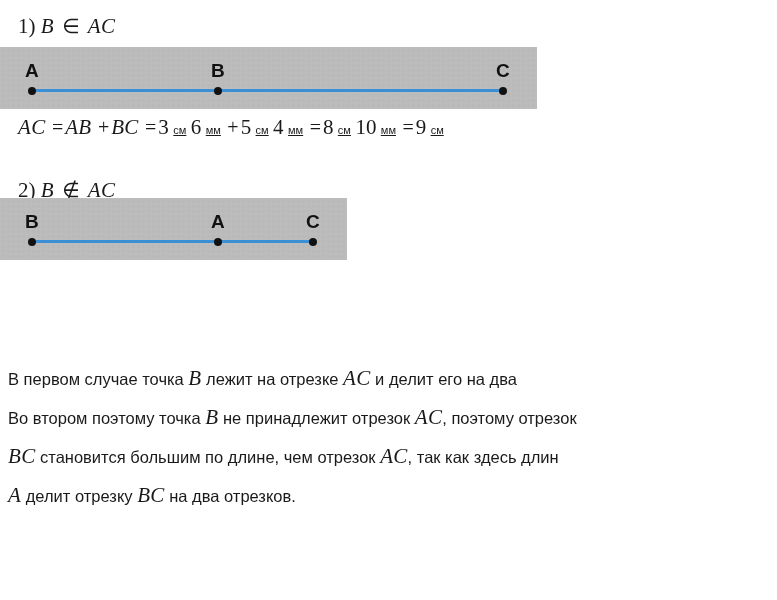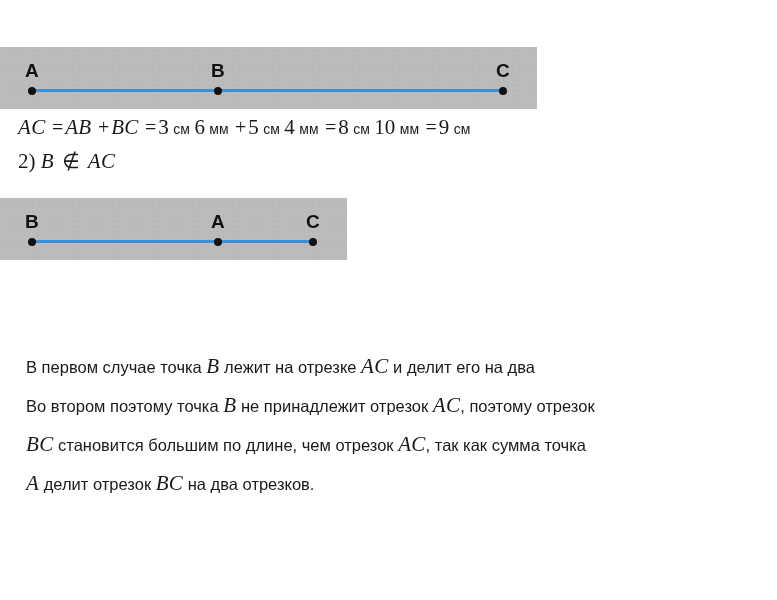--- a/index.html
+++ b/index.html
@@ -35,22 +35,23 @@
     font-size: 21px;
   }
   .op {
     font-family: "Liberation Serif", serif;
     font-style: normal;
     font-size: 20px;
     padding: 0 2px;
   }
   .unit {
     font-family: "Liberation Sans", sans-serif;
-    font-size: 14px;
+    font-size: 11px;
     font-style: normal;
+    text-decoration: underline;
   }
 
   
   .item-head {
     position: absolute;
     left: 18px;
     white-space: nowrap;
     font-family: "Liberation Serif", serif;
     font-size: 21px;
   }
@@ -122,50 +123,57 @@
   
   .equation {
     position: absolute;
     left: 18px;
     white-space: nowrap;
   }
 
   
   .para {
     position: absolute;
-    left: 26px;
+    left: 8px;
     width: 744px;
     font-size: 16.5px;
     line-height: 38px;
     color: #1a1a1a;
+    margin-top: 12px;
   }
   .para .line {
     white-space: nowrap;
   }
 </style>
 </head>
 <body>
 
 <div class="page">
 
+  <div class="item-head" style="top:14px;">
+    <span class="num">1)</span>
+    <span class="mi">B</span>
+    <span class="sym">∈</span>
+    <span class="mi">AC</span>
+  </div>
 
   <div class="figure" id="fig1" style="left:0px; top:47px; width:537px; height:62px;">
     <div class="gridlines dotted"></div>
   <div class="segment" style="left: 32px; width: 471px; top: 42px; background: rgb(59, 143, 212);"></div>
       <div class="node" style="left: 28px; top: 39.5px; background: rgb(17, 17, 17);"></div>
       <div class="node-label" style="left: 25px; top: 14px;">A</div>
       <div class="node" style="left: 214px; top: 39.5px; background: rgb(17, 17, 17);"></div>
       <div class="node-label" style="left: 211px; top: 14px;">B</div>
       <div class="node" style="left: 499px; top: 39.5px; background: rgb(17, 17, 17);"></div>
       <div class="node-label" style="left: 496px; top: 14px;">C</div>
     </div>
 
   <div class="equation" id="eq1" style="top:115px;"><span class="mi">AC</span> <span class="op">=</span><span class="mi">AB</span> <span class="op">+</span><span class="mi">BC</span> <span class="op">=</span><span class="mn">3</span> <span class="unit">см</span> <span class="mn">6</span> <span class="unit">мм</span> <span class="op">+</span><span class="mn">5</span> <span class="unit">см</span> <span class="mn">4</span> <span class="unit">мм</span> <span class="op">=</span><span class="mn">8</span> <span class="unit">см</span> <span class="mn">10</span> <span class="unit">мм</span> <span class="op">=</span><span class="mn">9</span> <span class="unit">см</span> </div>
 
-  <div class="item-head" style="top:149px;">
+  <div class="item-head" style="top:178px;">
     <span class="num">2)</span>
     <span class="mi">B</span>
     <span class="sym">∉</span>
     <span class="mi">AC</span>
   </div>
 
   <div class="figure" id="fig2" style="left:0px; top:198px; width:347px; height:62px;">
     <div class="gridlines dotted"></div>
   <div class="segment" style="left: 32px; width: 281px; top: 42px; background: rgb(59, 143, 212);"></div>
       <div class="node" style="left: 28px; top: 39.5px; background: rgb(17, 17, 17);"></div>
@@ -173,17 +181,17 @@
       <div class="node" style="left: 214px; top: 39.5px; background: rgb(17, 17, 17);"></div>
       <div class="node-label" style="left: 211px; top: 14px;">A</div>
       <div class="node" style="left: 309px; top: 39.5px; background: rgb(17, 17, 17);"></div>
       <div class="node-label" style="left: 306px; top: 14px;">C</div>
     </div>
 
 
   <div class="para" id="explanation" style="top:347px;">
       <div class="line"><span>В первом случае точка </span><span class="mi">B</span><span> лежит на отрезке </span><span class="mi">AC</span><span> и делит его на два</span></div>
       <div class="line"><span>Во втором поэтому точка </span><span class="mi">B</span><span> не принадлежит отрезок </span><span class="mi">AC</span><span>, поэтому отрезок</span></div>
-      <div class="line"><span class="mi">BC</span><span> становится большим по длине, чем отрезок </span><span class="mi">AC</span><span>, так как сумма точка</span></div>
-      <div class="line"><span class="mi">A</span><span> делит отрезок </span><span class="mi">BC</span><span> на два отрезков.</span></div>
+      <div class="line"><span class="mi">BC</span><span> становится большим по длине, чем отрезок </span><span class="mi">AC</span><span>, так как здесь длин</span></div>
+      <div class="line"><span class="mi">A</span><span> делит отрезку </span><span class="mi">BC</span><span> на два отрезков.</span></div>
     </div>
 
 </div>
 
 </body></html>

